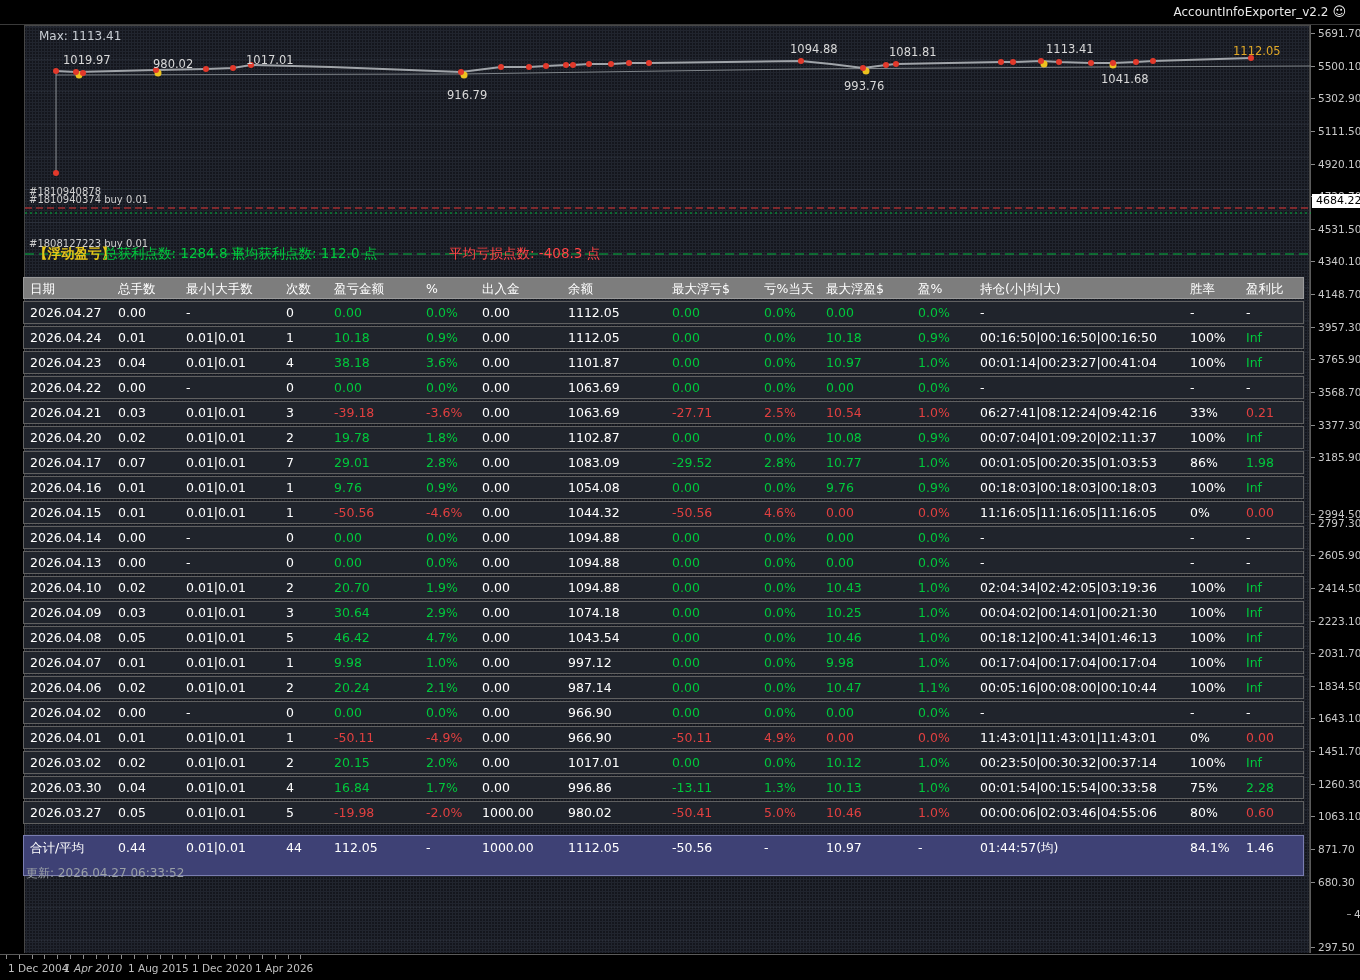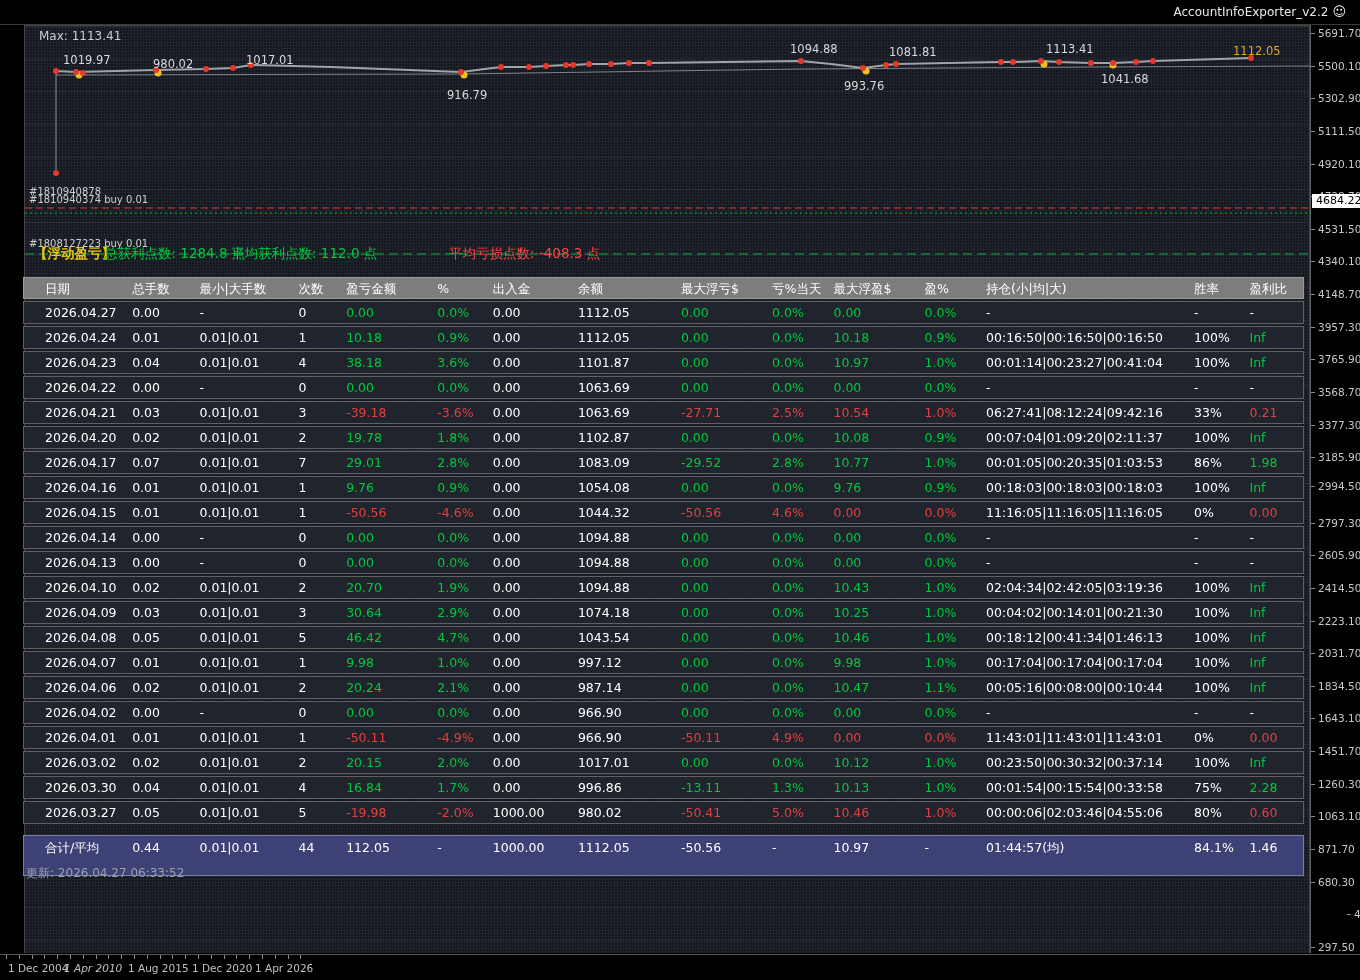--- a/index.html
+++ b/index.html
@@ -23,21 +23,21 @@
   
   .strip{position:absolute;left:-2px;width:1281px;height:23px;background:#1e222b;
     border:1px solid #5f5f5f;box-sizing:border-box;z-index:3;font-size:13.5px;line-height:21px;}
   .strip1{top:191px;}
   .strip2{top:217px;background:transparent;border:none;}
   .st{position:absolute;white-space:nowrap;}
   .y{color:#e6c619;font-weight:bold;}
   .redtx{color:#ff4545;} .grntx{color:#00c83c;} .grytx{color:#c8c8c8;} .whttx{color:#fff;} .orgtx{color:#e89b20;}
   
   #table{position:absolute;left:-2px;top:251px;width:1281px;z-index:3;font-size:12.5px;}
-  .thead,.trow,.tsum{box-sizing:border-box;padding-left:21px;white-space:nowrap;display:flex;}
+  .thead,.trow,.tsum{box-sizing:border-box;padding-left:6px;white-space:nowrap;display:flex;}
   .thead{height:22px;line-height:21px;background:#7d7d7d;color:#fff;border:1px solid #9a9a9a;margin-bottom:2px;}
   .trow{height:23px;line-height:22px;background:#20242c;border:1px solid #606060;margin-bottom:2px;}
   .tsum{height:41px;line-height:23px;background:#3e4175;border:1px solid #7a7db0;margin-top:11px;color:#fff;}
   .td,.th{overflow:visible;}
   .c0{width:88px}.c1{width:68px}.c2{width:100px}.c3{width:48px}.c4{width:92px}.c5{width:56px}
   .c6{width:86px}.c7{width:104px}.c8{width:92px}.c9{width:62px}.c10{width:92px}.c11{width:62px}
   .c12{width:210px}.c13{width:56px}.c14{width:54px}
   .c-w{color:#fff}.c-g{color:#00c83c}.c-r{color:#e14040}
   .updated{position:absolute;left:1px;top:839px;color:#9aa0a6;font-size:12px;z-index:3;}
   
@@ -537,21 +537,21 @@
     <div class="ptick" style="top: 132.56px;">4920.10</div>
     <div class="ptick" style="top: 165.2px;">4728.70</div>
     <div class="ptick" style="top: 197.84px;">4531.50</div>
     <div class="ptick" style="top: 230.48px;">4340.10</div>
     <div class="ptick" style="top: 263.12px;">4148.70</div>
     <div class="ptick" style="top: 295.76px;">3957.30</div>
     <div class="ptick" style="top: 328.4px;">3765.90</div>
     <div class="ptick" style="top: 361.04px;">3568.70</div>
     <div class="ptick" style="top: 393.68px;">3377.30</div>
     <div class="ptick" style="top: 426.32px;">3185.90</div>
-    <div class="ptick" style="top: 455px;">2994.50</div>
+    <div class="ptick" style="top: 483px;">2994.50</div>
     <div class="ptick" style="top: 491.6px;">2797.30</div>
     <div class="ptick" style="top: 524.24px;">2605.90</div>
     <div class="ptick" style="top: 556.88px;">2414.50</div>
     <div class="ptick" style="top: 589.52px;">2223.10</div>
     <div class="ptick" style="top: 622.16px;">2031.70</div>
     <div class="ptick" style="top: 654.8px;">1834.50</div>
     <div class="ptick" style="top: 687.44px;">1643.10</div>
     <div class="ptick" style="top: 720.08px;">1451.70</div>
     <div class="ptick" style="top: 752.72px;">1260.30</div>
     <div class="ptick" style="top: 785.36px;">1063.10</div>

